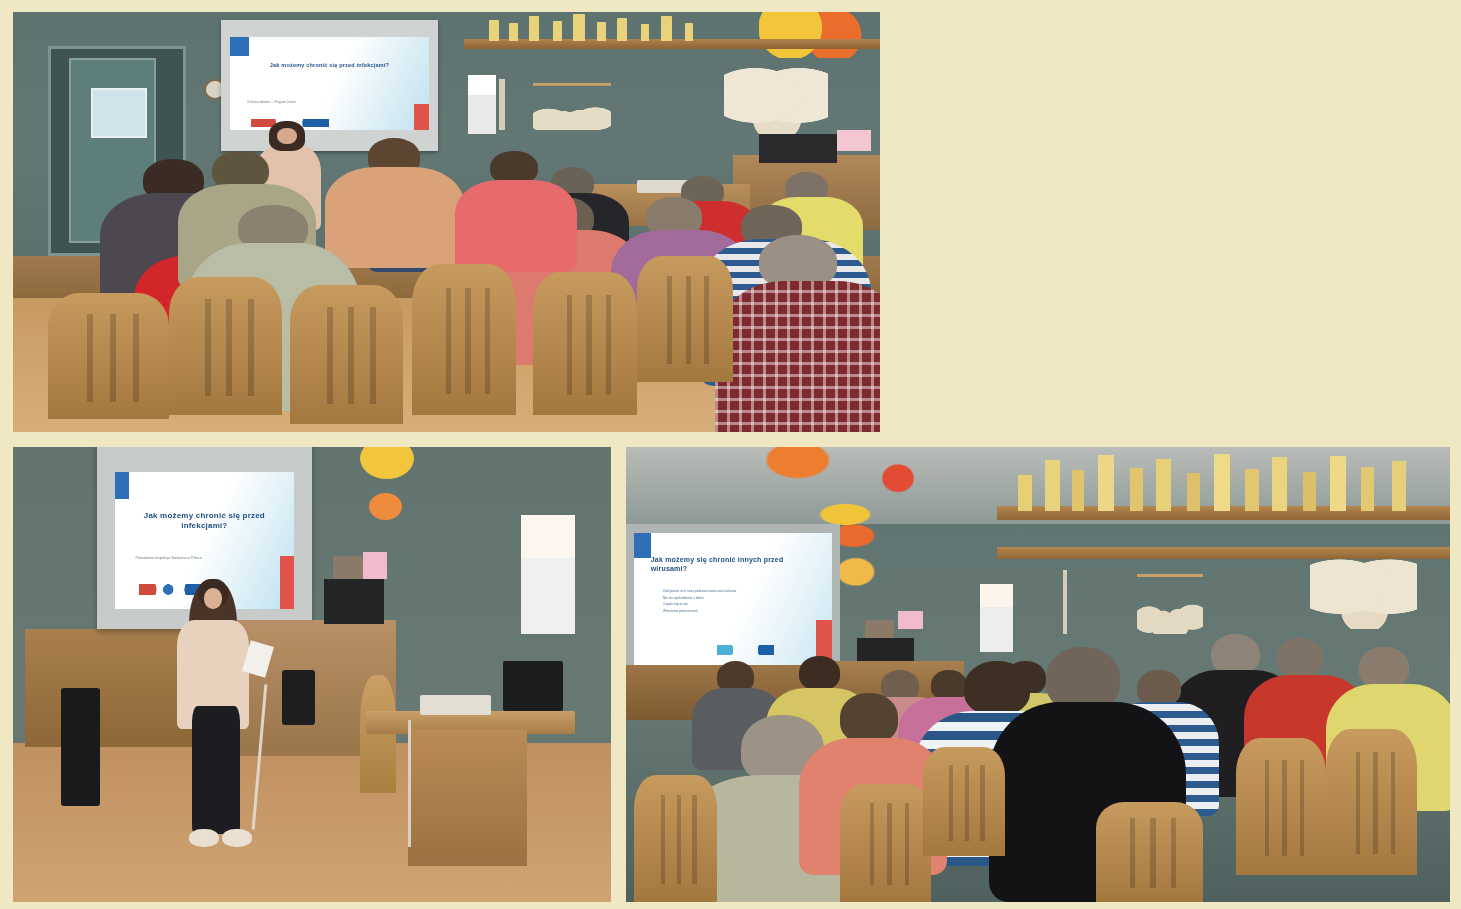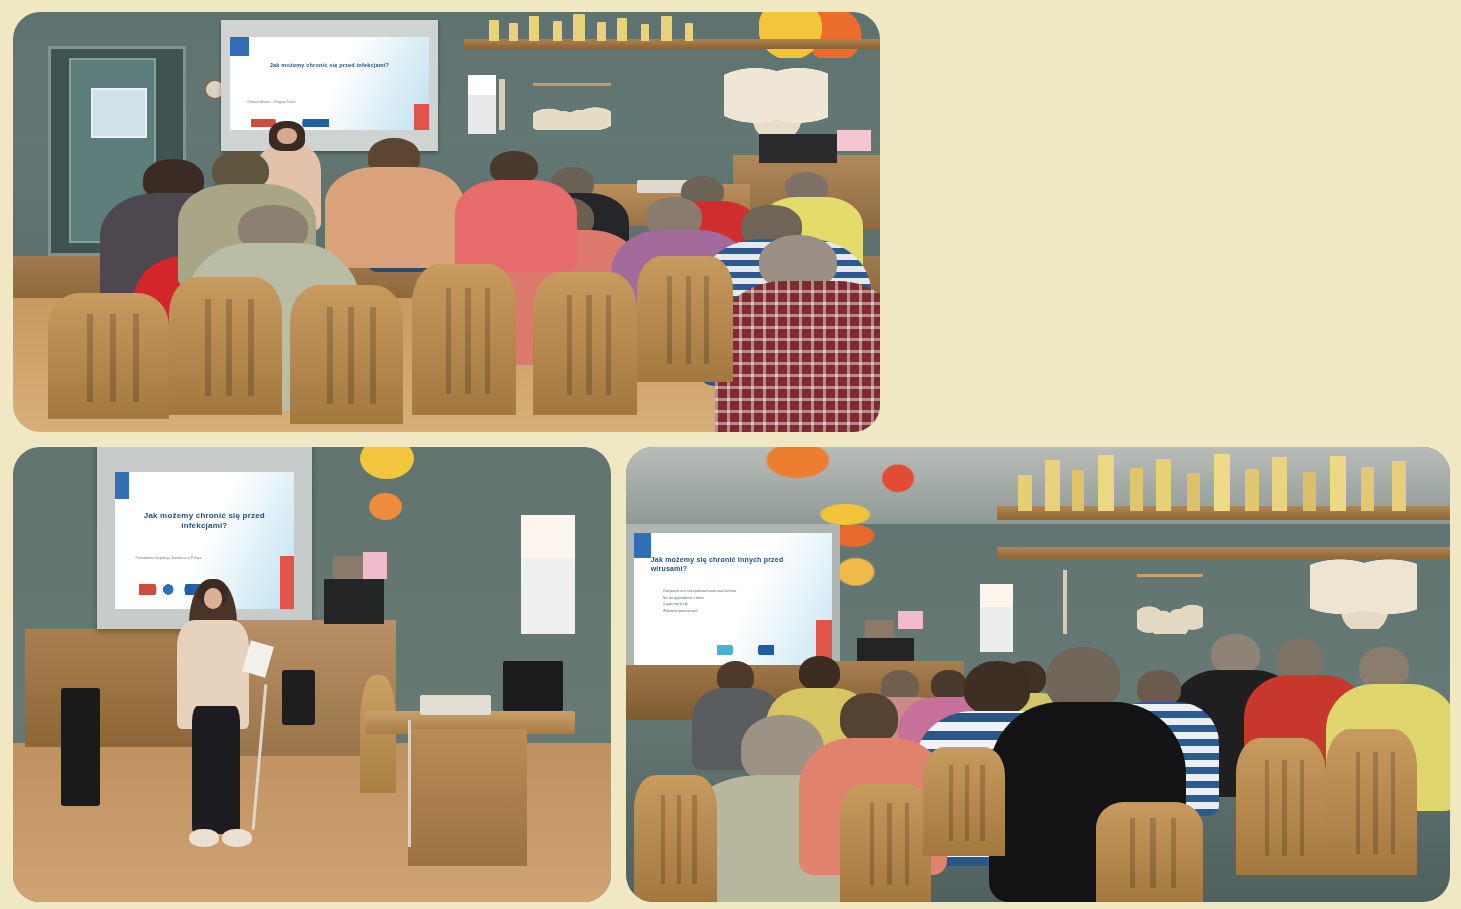--- a/index.html
+++ b/index.html
@@ -12,21 +12,20 @@
     position: relative;
     width: 1461px; height: 909px;
     background: #efe8c3;
   }
 
   
   .photo {
     position: absolute;
     overflow: hidden;
     background: #ffffff;
-    border-radius: 27px;
   }
   #photo-top      { left: 13px;  top: 12px;  width: 867px; height: 420px; }
   #photo-bl       { left: 13px;  top: 447px; width: 598px; height: 455px; }
   #photo-br       { left: 626px; top: 447px; width: 824px; height: 455px; }
 
   .scene { position: absolute; inset: 0; }
 
   
   .r   { position: absolute; }
   .el  { position: absolute; border-radius: 50%; }

